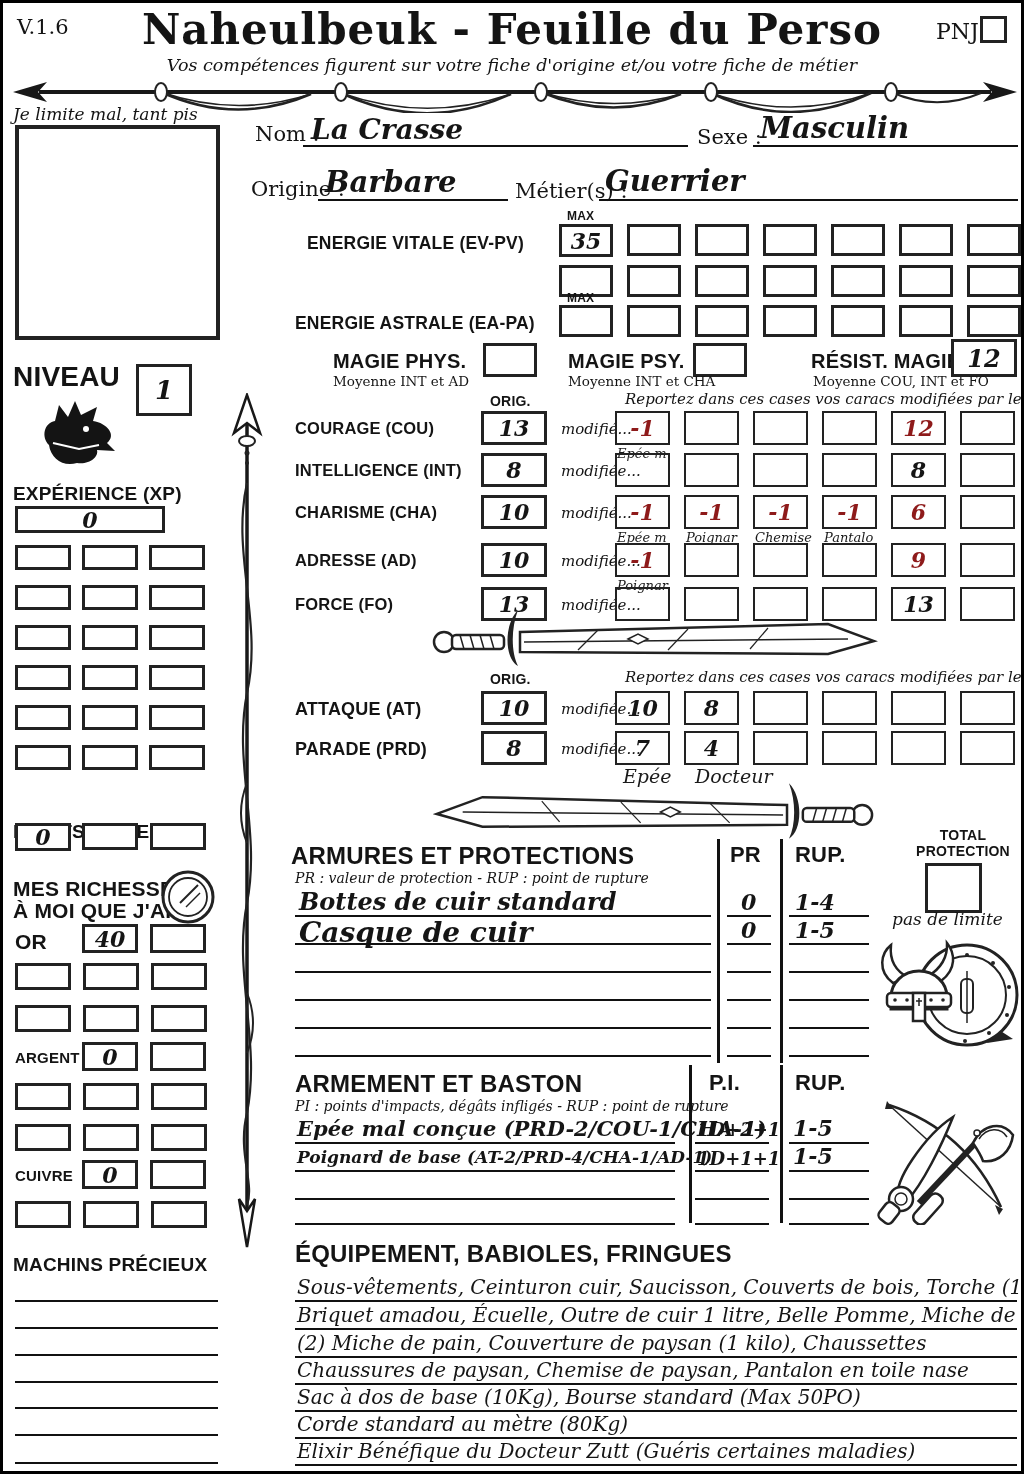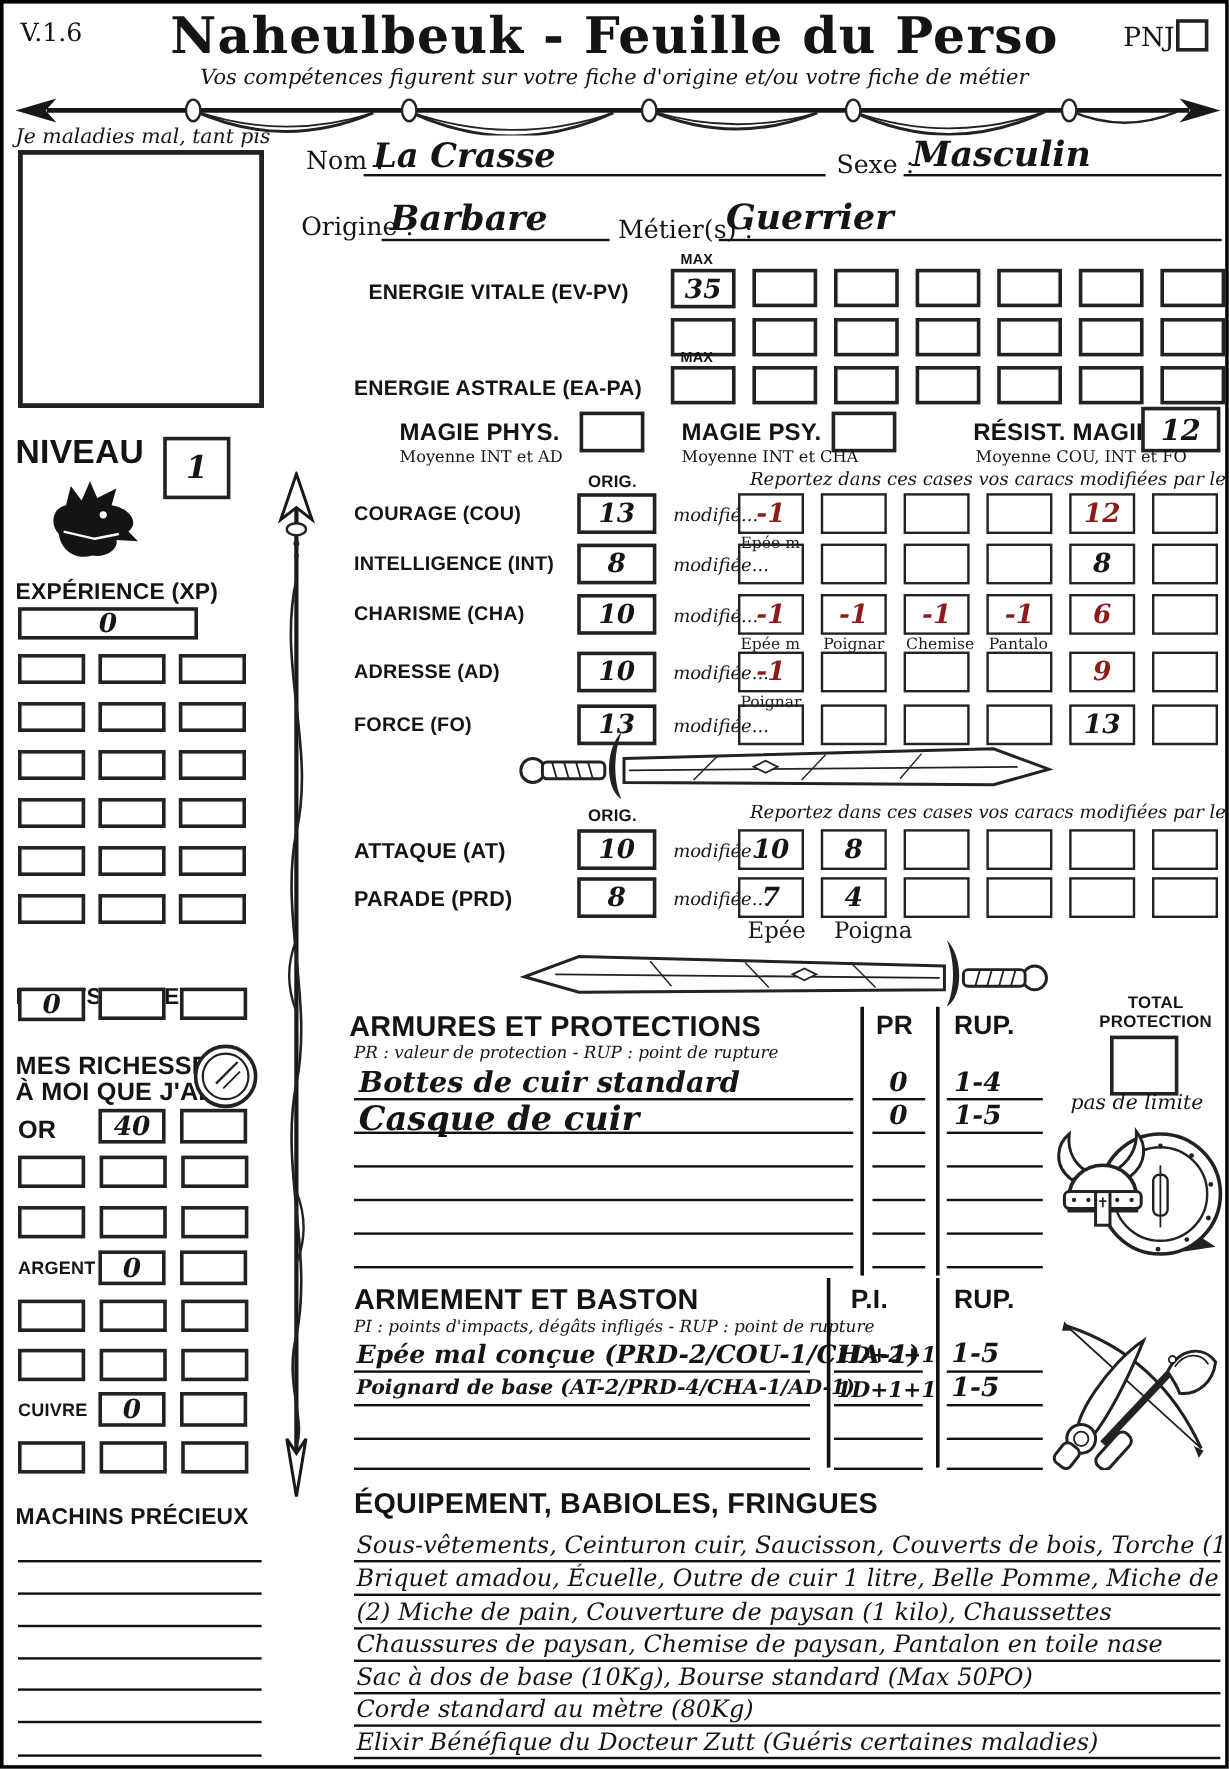--- a/index.html
+++ b/index.html
@@ -25,21 +25,21 @@
   
   .ln { position:absolute; border-bottom:2.5px solid #111; height:0; }
   .thin { border-bottom-width:2px; }
   
   .statrow { position:absolute; left:0; width:1024px; height:0; }
   .sl { position:absolute; left:292px; top:8px; font-size:16.5px; }
   .ob { position:absolute; left:478px; top:0; width:66px; height:34px; border:3px solid #222; display:flex; align-items:center; justify-content:center; }
   .ml { position:absolute; left:558px; top:9px; font-size:15px; }
   .cb { position:absolute; top:0; width:55px; height:34px; border:2.5px solid #222; display:flex; align-items:center; justify-content:center; }
   .c0{left:612px}.c1{left:681px}.c2{left:750px}.c3{left:819px}.c4{left:888px}.c5{left:957px}
-  .cn { position:absolute; top:35px; font-family:"DejaVu Serif", serif; font-size:13px; white-space:nowrap; }
+  .cn { position:absolute; top:35px; font-family:"DejaVu Serif", serif; font-style:italic; font-size:13px; white-space:nowrap; }
   .hv { font-size:22px; }
   .vrule { position:absolute; border-left:3px solid #111; width:0; }
   svg { display:block; }
   .ill path, .ill line, .ill circle, .ill ellipse, .ill polyline, .ill polygon { vector-effect:non-scaling-stroke; }
 </style>
 </head>
 <body>
 
 <div id="page">
 
@@ -62,21 +62,21 @@
     <path d="M700,16 q80,38 160,0" fill="none" stroke="#222" stroke-width="2.5"></path>
     <path d="M700,16 q80,28 160,0" fill="none" stroke="#222" stroke-width="1.5"></path>
     <path d="M880,15 q45,20 90,1" fill="none" stroke="#222" stroke-width="2"></path>
     <ellipse cx="150" cy="15" rx="6" ry="9" fill="#fff" stroke="#222" stroke-width="2"></ellipse>
     <ellipse cx="330" cy="15" rx="6" ry="9" fill="#fff" stroke="#222" stroke-width="2"></ellipse>
     <ellipse cx="530" cy="15" rx="6" ry="9" fill="#fff" stroke="#222" stroke-width="2"></ellipse>
     <ellipse cx="700" cy="15" rx="6" ry="9" fill="#fff" stroke="#222" stroke-width="2"></ellipse>
     <ellipse cx="880" cy="15" rx="6" ry="9" fill="#fff" stroke="#222" stroke-width="2"></ellipse>
   </svg>
 
-  <div class="abs seri" style="left:10px;top:101px;font-size:17px">Je maladies mal, tant pis</div>
+  <div class="abs seri" style="left:10px;top:101px;font-size:17px">Je limite mal, tant pis</div>
   <div class="bx" style="left:12px;top:122px;width:205px;height:215px;border-width:4px"></div>
 
   <div class="abs lbl" style="left:10px;top:358px;font-size:28px">NIVEAU</div>
   <div class="bx" style="left:133px;top:361px;width:56px;height:52px">
       <span class="hw" style="font-size:26px">1</span>
     </div>
 
   <svg class="abs ill" style="left:36px;top:394px" width="82" height="74" viewBox="0 0 82 74">
     <path d="M10,48 C2,40 5,26 16,24 L20,8 L29,20 L36,4 L42,18 L58,10 L54,24 C68,26 78,38 68,46 L76,54 L58,53 C60,60 50,68 38,66 C24,70 12,62 10,48 Z" fill="#141414"></path>
     <path d="M14,46 L40,52 L60,48" stroke="#fff" stroke-width="2" fill="none"></path>
@@ -394,21 +394,21 @@
         <span class="hw hv">7</span>
       </div>
     <div class="cb c1">
         <span class="hw hv">4</span>
       </div>
     <div class="cb c2"></div>
     <div class="cb c3"></div>
     <div class="cb c4"></div>
     <div class="cb c5"></div>
     <span class="cn" style="left:620px;top:34px;font-size:19px">Epée</span>
-    <span class="cn" style="left:692px;top:34px;font-size:19px">Poigna</span>
+    <span class="cn" style="left:692px;top:34px;font-size:19px">Docteur</span>
   </div>
 
   <svg class="abs ill" style="left:430px;top:776px;transform:scaleX(-1)" width="445" height="60" viewBox="0 0 450 60">
     <circle cx="16" cy="36" r="10" fill="#fff" stroke="#222" stroke-width="2.5"></circle>
     <rect x="24" y="29" width="52" height="14" rx="4" fill="#fff" stroke="#222" stroke-width="2.5"></rect>
     <line x1="32" y1="29" x2="36" y2="43" stroke="#222" stroke-width="1.5"></line>
     <line x1="42" y1="29" x2="46" y2="43" stroke="#222" stroke-width="1.5"></line>
     <line x1="52" y1="29" x2="56" y2="43" stroke="#222" stroke-width="1.5"></line>
     <line x1="62" y1="29" x2="66" y2="43" stroke="#222" stroke-width="1.5"></line>
     <path d="M90,4 C76,18 76,52 90,60 C83,46 83,22 90,4 Z" fill="#222"></path>

